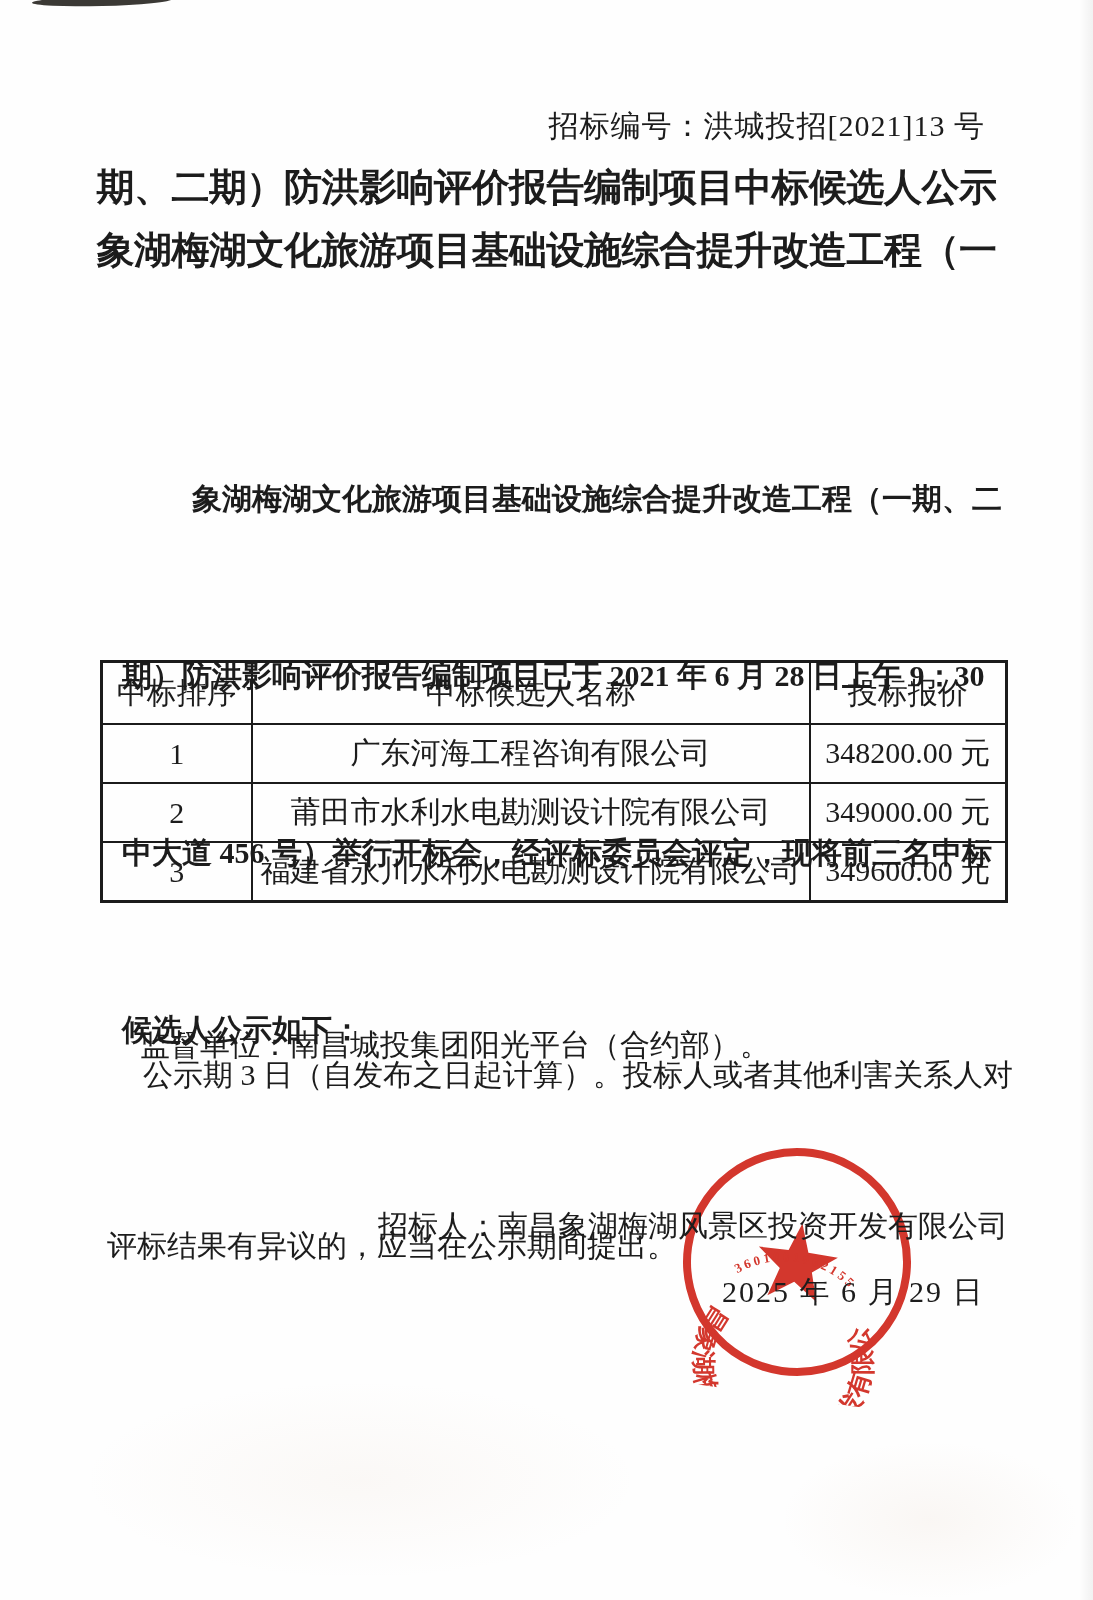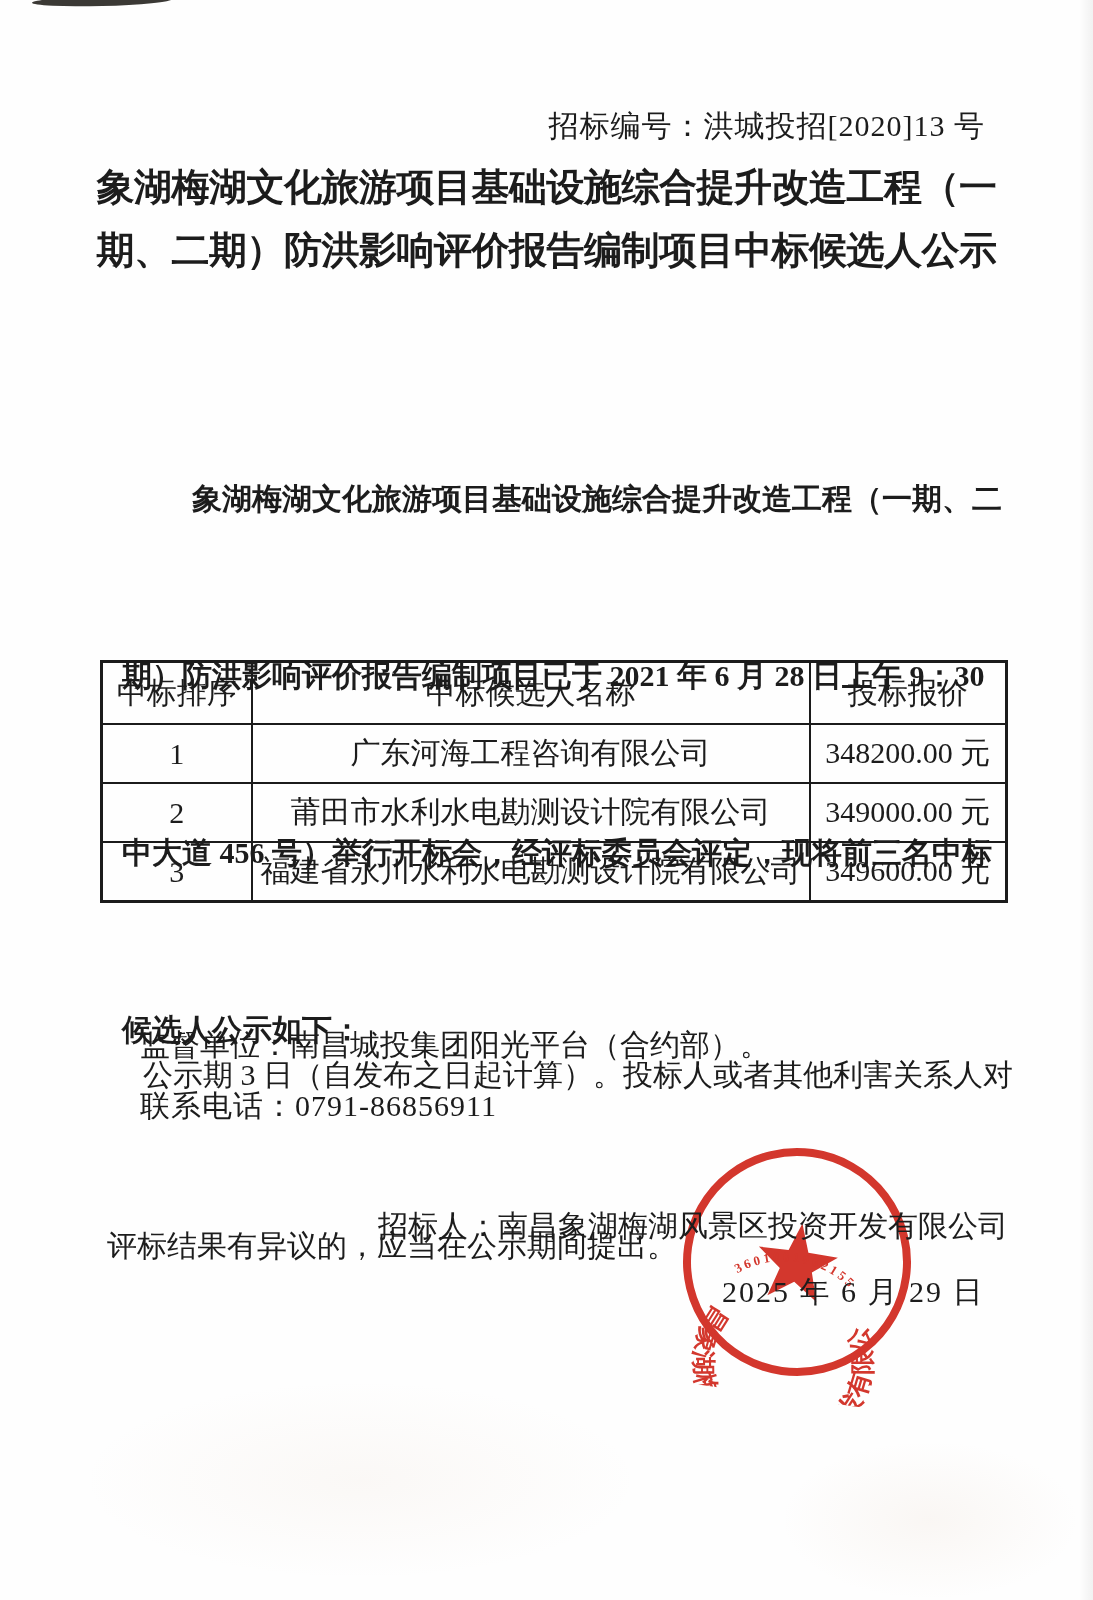--- a/index.html
+++ b/index.html
@@ -81,25 +81,25 @@
 </head>
 <body>
 
 <div class="page">
 
   <div class="smudge-top"></div>
   <div class="paper-blob1"></div>
   <div class="paper-blob2"></div>
   <div class="edge-shade"></div>
 
-  <div class="tender-no">招标编号：洪城投招[2020]13 号</div>
+  <div class="tender-no">招标编号：洪城投招[2021]13 号</div>
 
   <div class="doc-title">
+    <div>期、二期）防洪影响评价报告编制项目中标候选人公示</div>
     <div>象湖梅湖文化旅游项目基础设施综合提升改造工程（一</div>
-    <div>期、二期）防洪影响评价报告编制项目中标候选人公示</div>
   </div>
 
   <div class="intro">
     <div class="line indent">象湖梅湖文化旅游项目基础设施综合提升改造工程（一期、二</div>
     <div class="line">期）防洪影响评价报告编制项目已于 2021 年 6 月 28 日上午 9：30</div>
     <div class="line">中大道 456 号）举行开标会，经评标委员会评定，现将前三名中标</div>
     <div class="line">候选人公示如下：</div>
   </div>
 
   <table class="candidates">
@@ -131,21 +131,20 @@
     </tr>
   </tbody>
     </table>
 
   <div class="notice">
     <div class="line indent">公示期 3 日（自发布之日起计算）。投标人或者其他利害关系人对</div>
     <div class="line">评标结果有异议的，应当在公示期间提出。</div>
   </div>
 
   <div class="supervisor">监督单位：南昌城投集团阳光平台（合约部）。</div>
-  <div class="phone">联系电话：0791-86856911</div>
 
   <svg class="seal" viewBox="0 0 270 270">
     <defs>
       <path id="sealTopArc" d="M 62.9 185.5 A 88 88 0 1 0 207.1 185.5" fill="none"></path>
       <path id="sealBottomArc" d="M 53.6 182 A 94 94 0 0 1 216.4 182" fill="none"></path>
     </defs>
     <circle class="ring" cx="135" cy="135" r="110"></circle>
     <path class="star" d="M135,96 L145,124.2 L174.9,125 L151.2,143.3 L159.7,172 L135,155 L110.3,172 L118.8,143.3 L95.1,125 L125,124.2 Z"></path>
     <text class="arc-company">
       <textPath href="#sealTopArc" startOffset="50%" text-anchor="middle">南昌象湖梅湖风景区投资开发有限公司</textPath>

